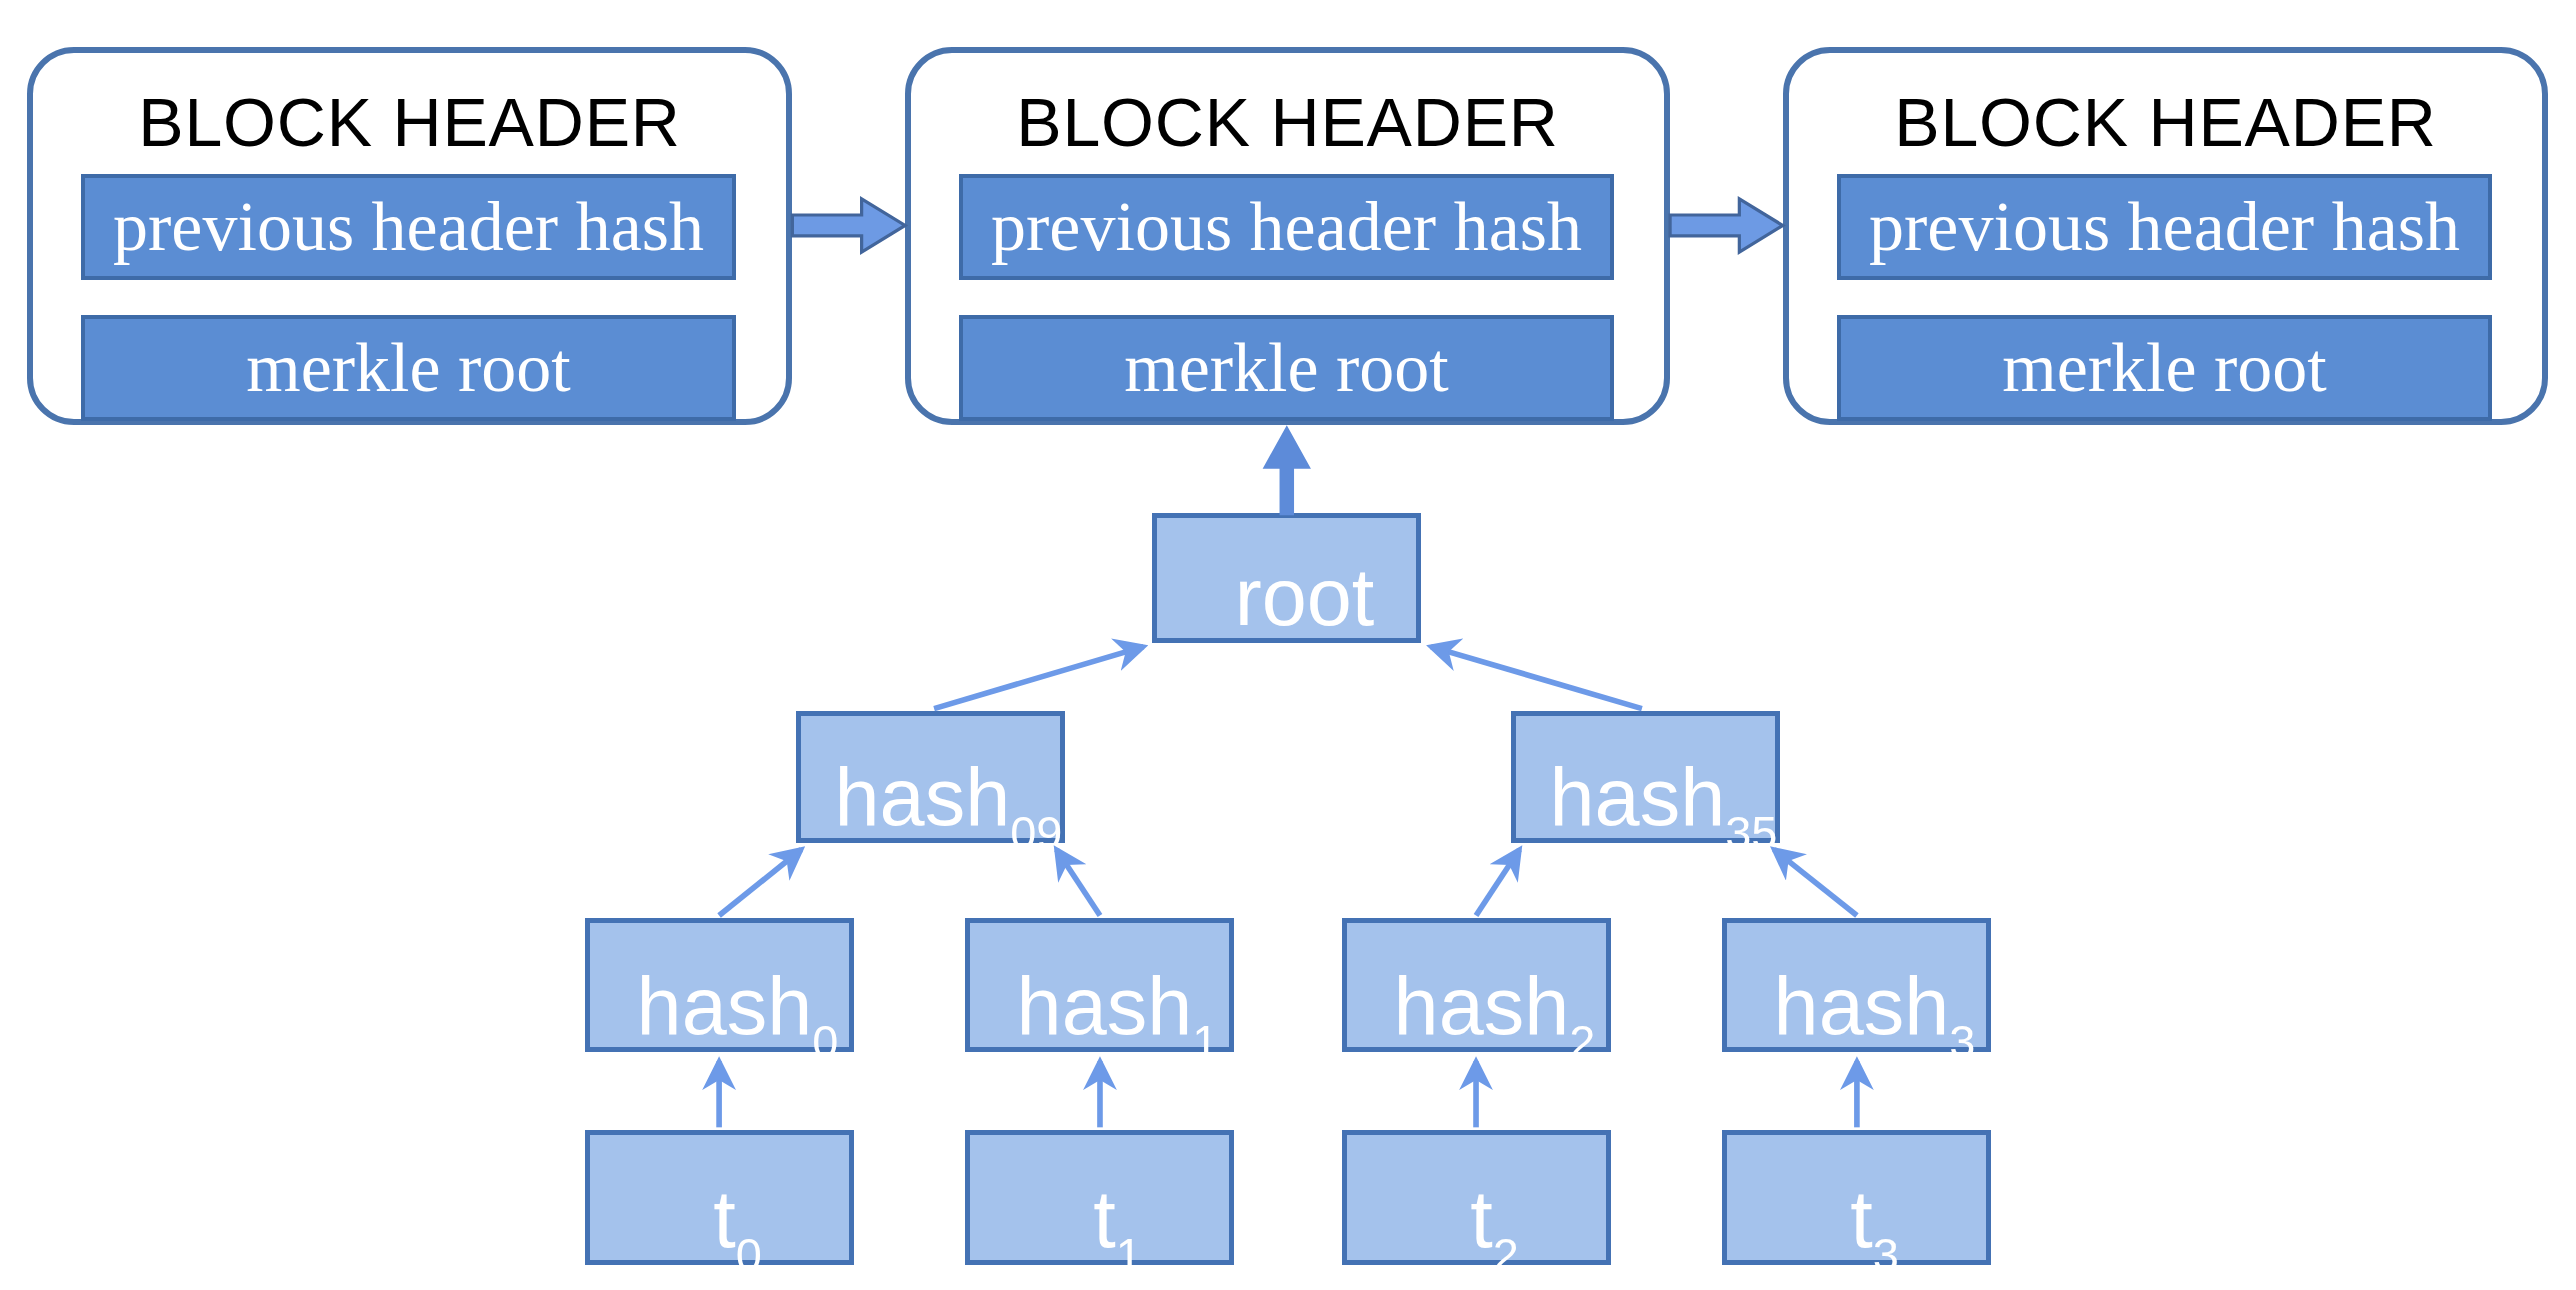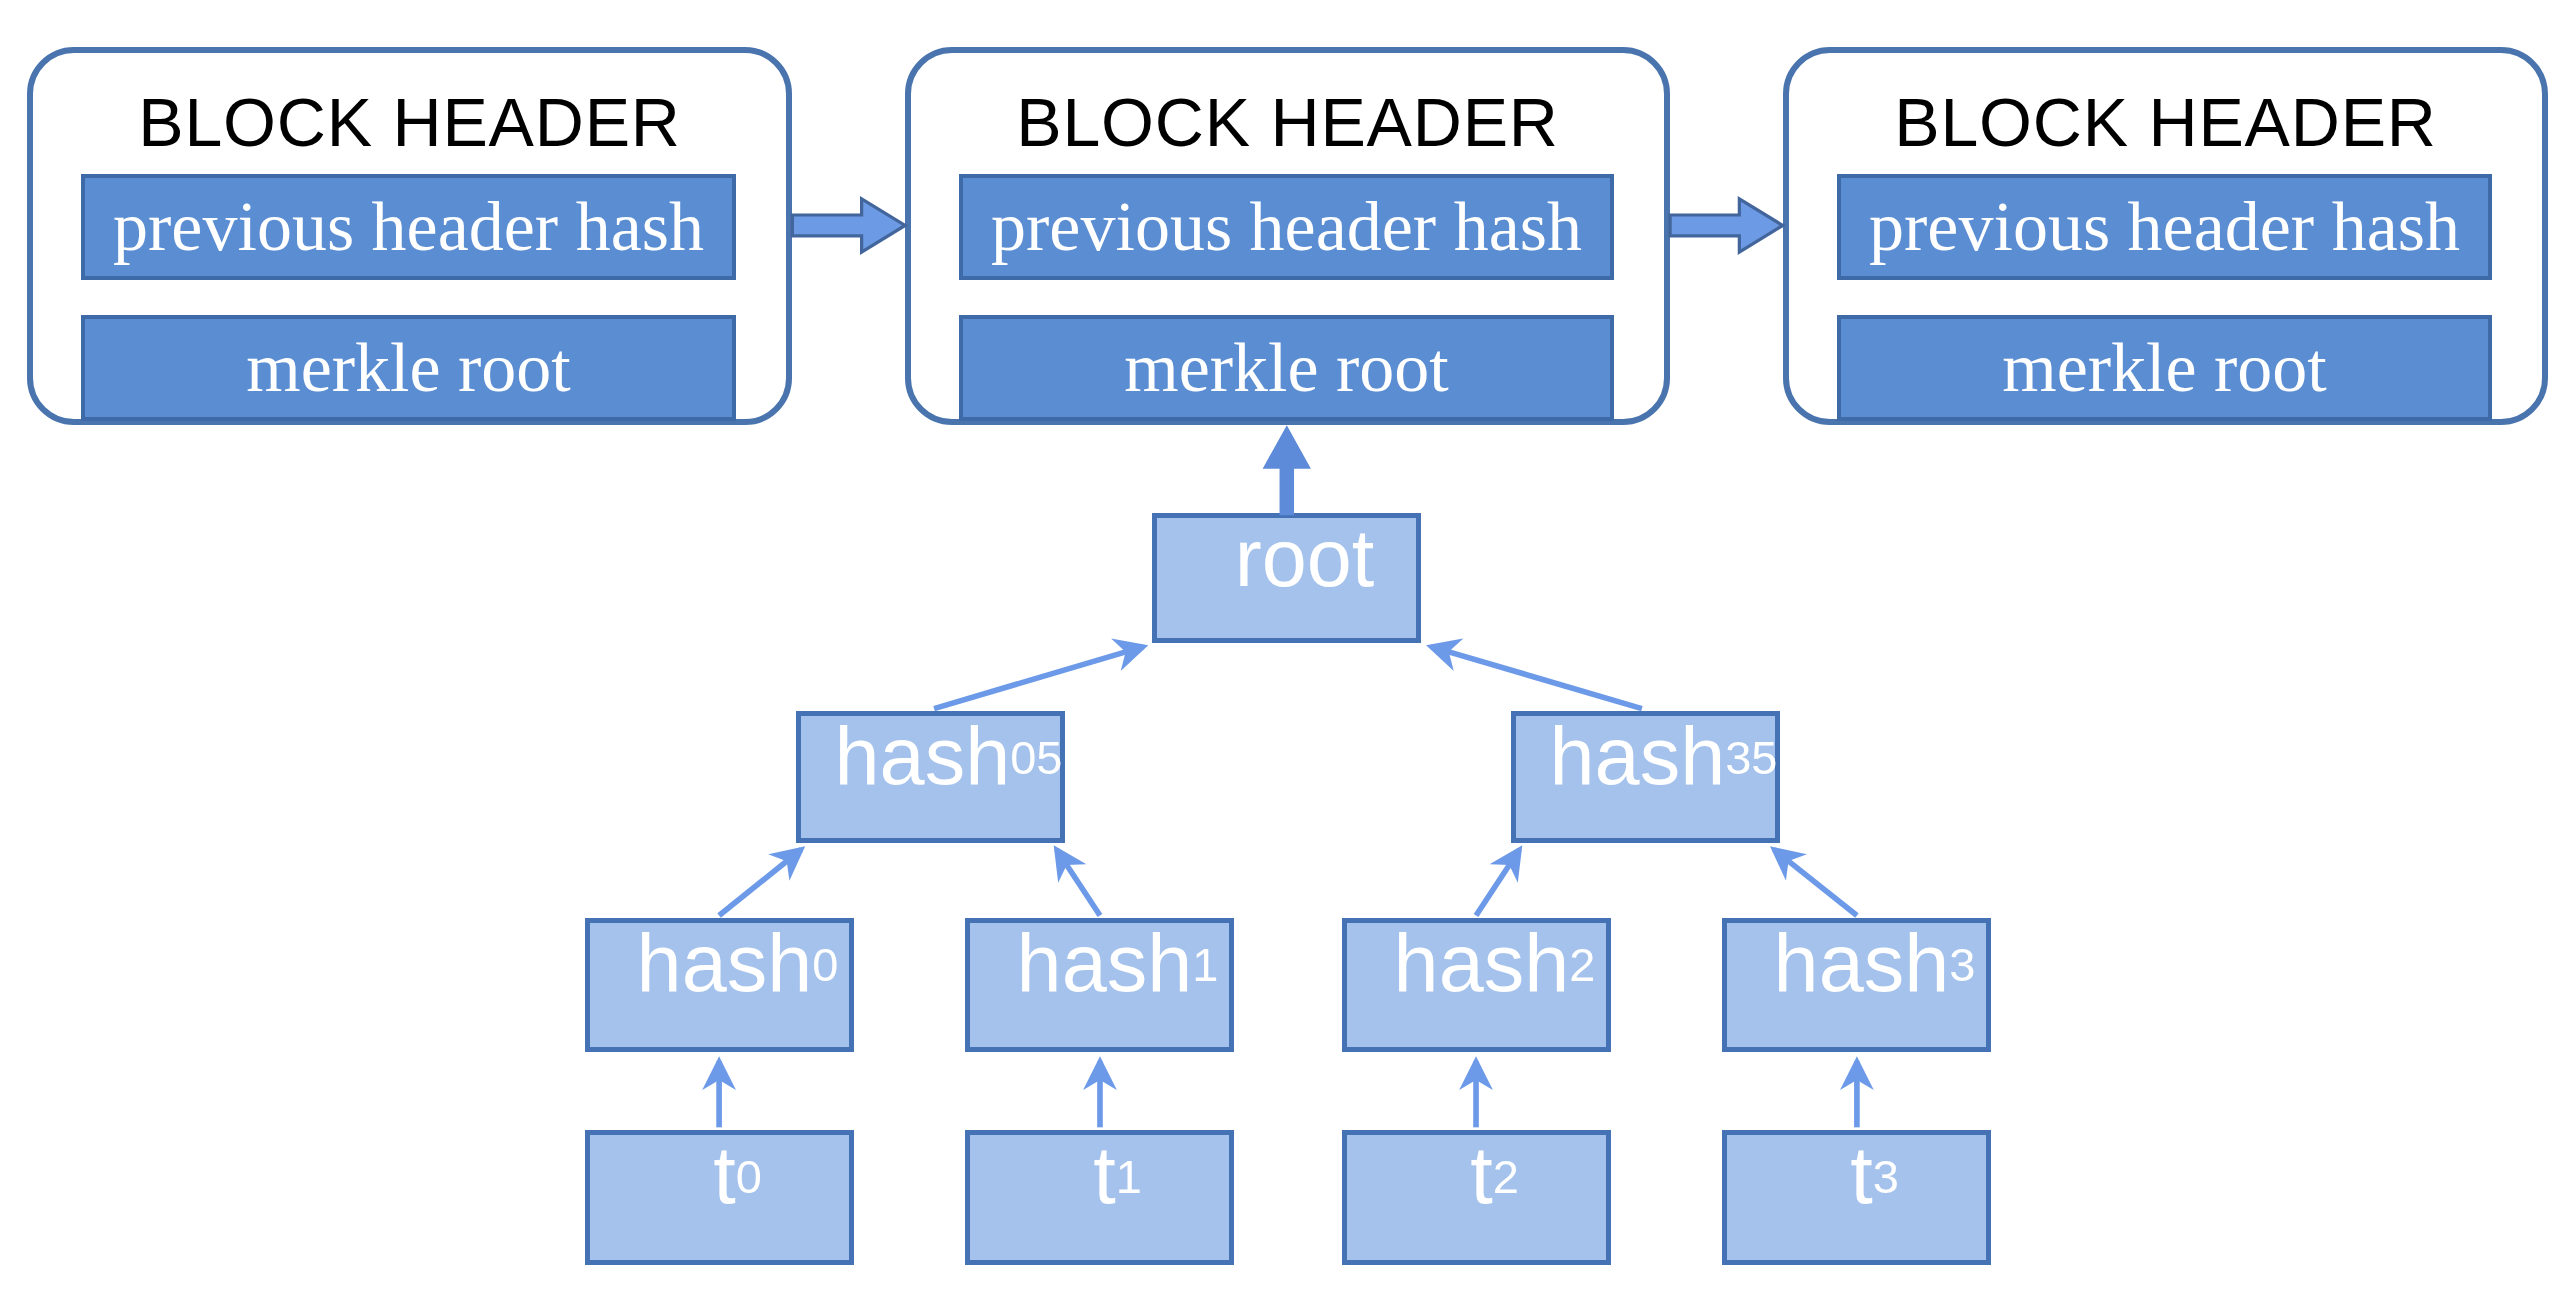--- a/index.html
+++ b/index.html
@@ -54,21 +54,21 @@
   .bar.first  { top: 121px; }
   .bar.second { top: 262px; }
 
   
   .node {
     position: absolute;
     background: var(--node-fill, #a4c2ec);
     border: 5.6px solid var(--node-border, #4472b4);
     box-sizing: border-box;
     display: flex;
-    align-items: flex-start;
+    align-items: flex-end;
     justify-content: center;
     color: var(--node-text, #ffffff);
     font-size: 81px;
     line-height: 1;
     white-space: nowrap;
     padding-left: 36px;
   }
   .node .sub {
     font-size: 0.58em;
     position: relative;
@@ -119,21 +119,21 @@
     <div class="bar second">merkle root</div>
   </div>
 
   <div class="node" style="left:1152px;top:513px;width:269px;height:130px">
     <span>root</span>
       <span class="sub"></span>
   </div>
 
   <div class="node" style="left:796px;top:711px;width:269px;height:132px">
     <span>hash</span>
-      <span class="sub">05</span>
+      <span class="sub">09</span>
   </div>
 
   <div class="node" style="left:1511px;top:711px;width:269px;height:132px">
     <span>hash</span>
       <span class="sub">35</span>
   </div>
 
   <div class="node" style="left:585px;top:918px;width:269px;height:134px">
     <span>hash</span>
       <span class="sub">0</span>

